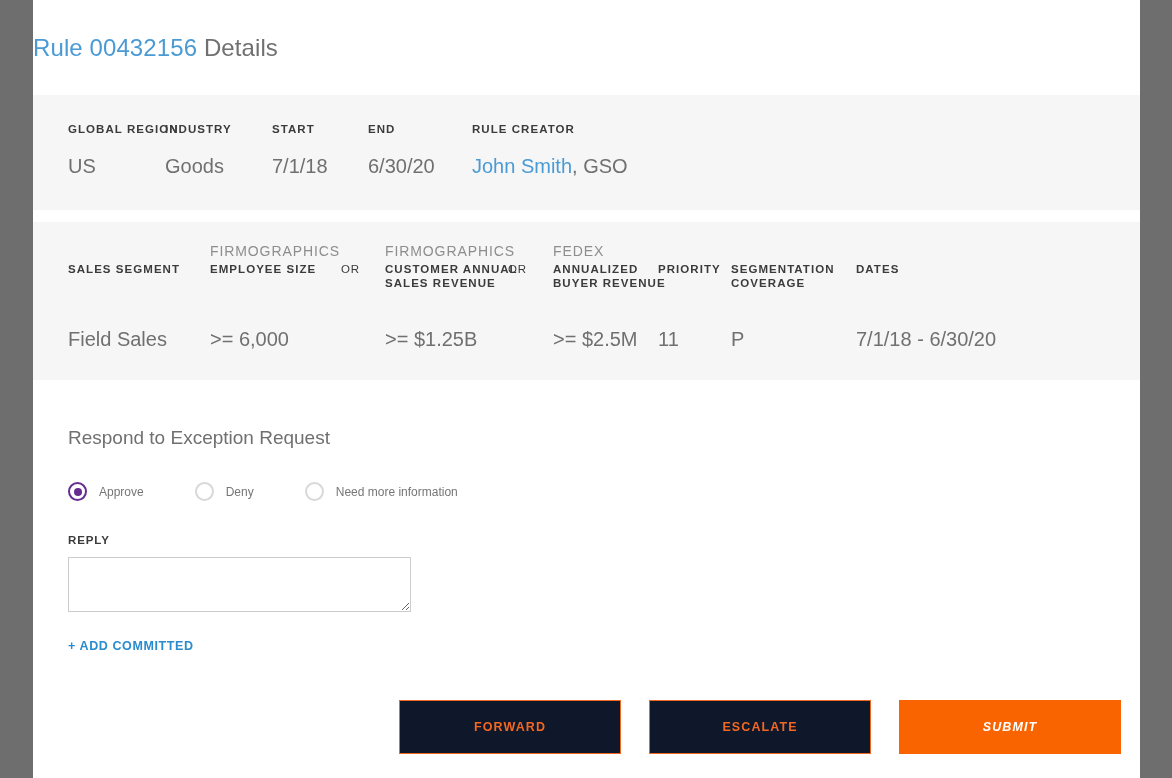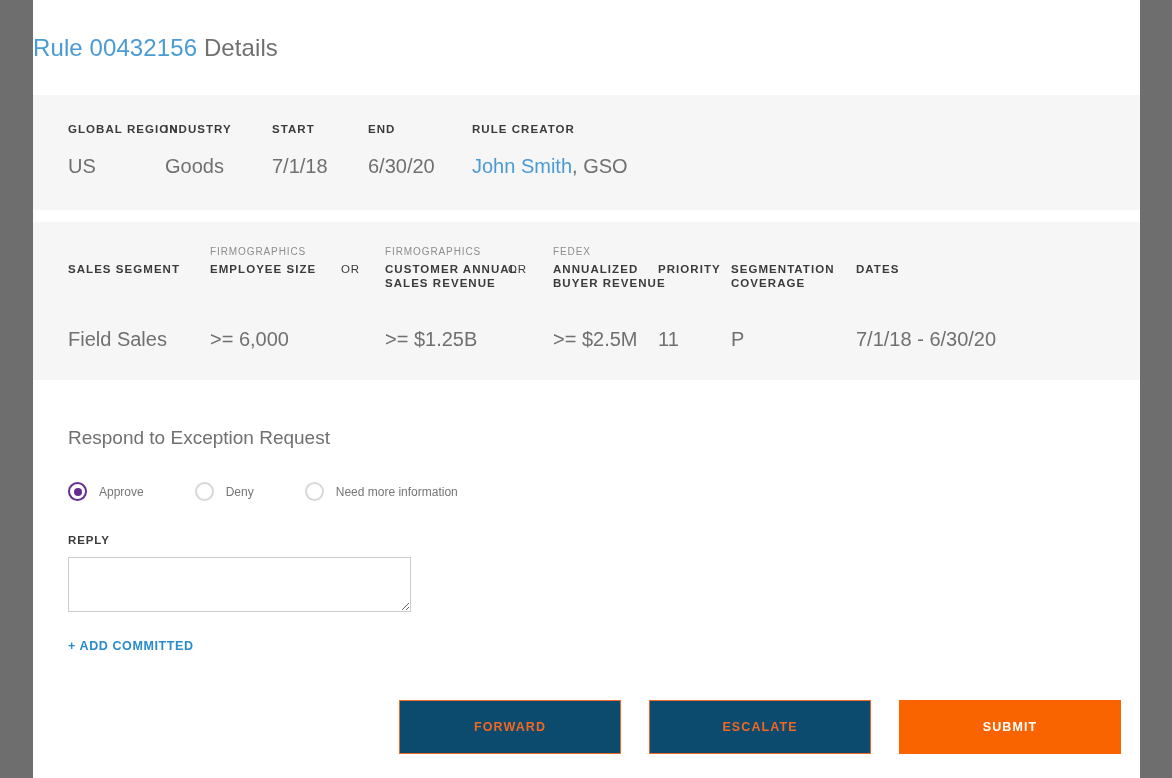--- a/index.html
+++ b/index.html
@@ -78,21 +78,21 @@
   .col-label {
     font-size: 11.5px;
     font-weight: bold;
     color: #3b3b3b;
     letter-spacing: 1.05px;
     text-transform: uppercase;
     line-height: 14px;
     white-space: nowrap;
   }
   .col-sublabel {
-    font-size: 10px;
+    font-size: 14px;
     font-weight: normal;
     color: #8d8d8d;
     letter-spacing: 0.9px;
     text-transform: uppercase;
     line-height: 13px;
     white-space: nowrap;
     margin-bottom: 4px;
     height: 13px;
   }
   .col-value {
@@ -245,23 +245,23 @@
     font-weight: bold;
     letter-spacing: 1.1px;
     text-transform: uppercase;
     cursor: pointer;
     display: flex;
     align-items: center;
     justify-content: center;
     margin-right: 28px;
     border-radius: 0;
   }
-  .btn:last-child { margin-right: 16px; }
+  .btn:last-child { margin-right: 16px; font-style: italic; }
   .btn-outline {
-    background: #0c4a6e;
+    background: #0f172a;
     border: 1.5px solid #f26722;
     color: #f26722;
   }
   .btn-solid {
     background: #fa6400;
     border: 1.5px solid #fa6400;
     color: #ffffff;
   }
 </style>
 </head>

